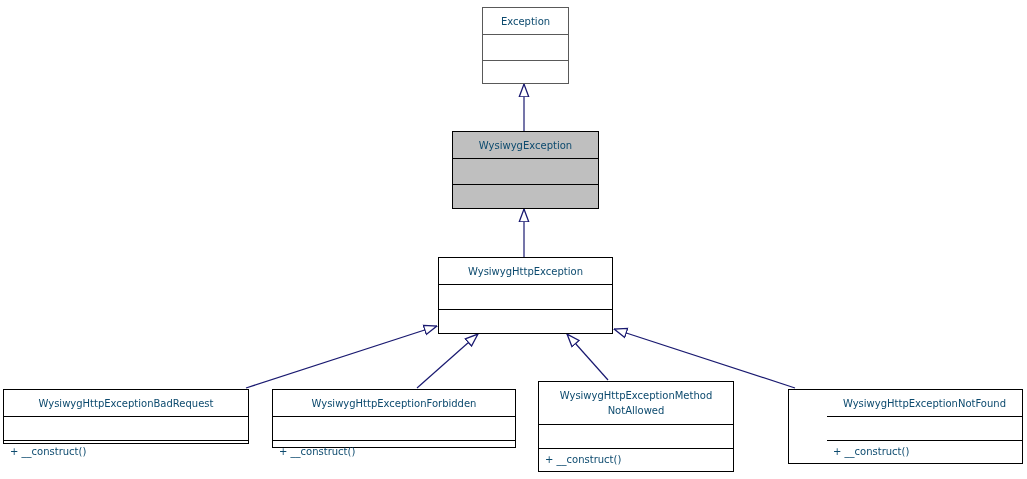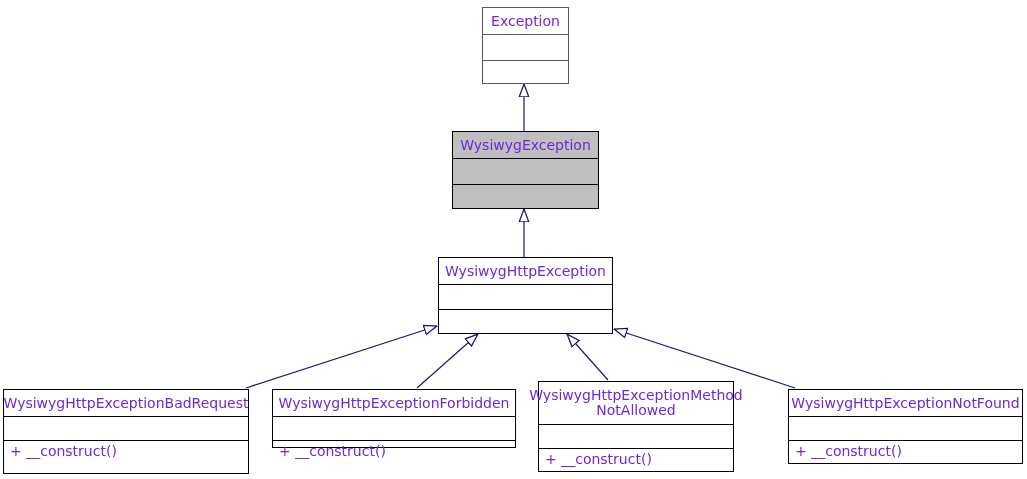--- a/index.html
+++ b/index.html
@@ -21,22 +21,22 @@
     top: 0;
     z-index: 1;
     pointer-events: none;
   }
   .uml-node {
     position: absolute;
     z-index: 2;
     box-sizing: border-box;
     border: 1.5px solid #000000;
     background: #ffffff;
-    color: #6d28d9;
-    font-size: 14px;
+    color: #0c4a6e;
+    font-size: 10px;
     line-height: 15px;
     cursor: pointer;
   }
   .uml-node.undocumented { border-color: #595959; }
   .uml-node.current { background: #bfbfbf; }
   .uml-node .t {
     display: flex;
     flex-direction: column;
     align-items: center;
     justify-content: center;
@@ -84,40 +84,40 @@
     <div class="sep" style="height:25px"></div>
     <div class="sep m" style="height:23px"></div>
   </div>
 
   <div class="uml-node" style="left:438px; top:257px; width:175px; height:77px;">
     <div class="t" style="height:26px">WysiwygHttpException</div>
     <div class="sep" style="height:24px"></div>
     <div class="sep m" style="height:23px"></div>
   </div>
 
-  <div class="uml-node" style="left:3px; top:389px; width:246px; height:85px;">
+  <div class="uml-node" style="left:3px; top:389px; width:246px; height:55px;">
     <div class="t" style="height:26px">WysiwygHttpExceptionBadRequest</div>
     <div class="sep" style="height:23px"></div>
     <div class="sep m" style="height:22px">+ __construct()</div>
   </div>
 
   <div class="uml-node" style="left:272px; top:389px; width:244px; height:59px;">
     <div class="t" style="height:26px">WysiwygHttpExceptionForbidden</div>
     <div class="sep" style="height:23px"></div>
     <div class="sep m" style="height:22px">+ __construct()</div>
   </div>
 
   <div class="uml-node" style="left:538px; top:381px; width:196px; height:91px;">
     <div class="t" style="height:42px">
       <span>WysiwygHttpExceptionMethod</span>
       <span>NotAllowed</span>
     </div>
     <div class="sep" style="height:23px"></div>
     <div class="sep m" style="height:22px">+ __construct()</div>
   </div>
 
-  <div class="uml-node" style="left:788px; top:389px; width:235px; height:75px;">
+  <div class="uml-node" style="left:788px; top:389px; width:235px; height:75px;padding-left:38px;">
     <div class="t" style="height:26px">WysiwygHttpExceptionNotFound</div>
     <div class="sep" style="height:23px"></div>
     <div class="sep m" style="height:22px">+ __construct()</div>
   </div>
 
 </div>
 
 </body></html>

